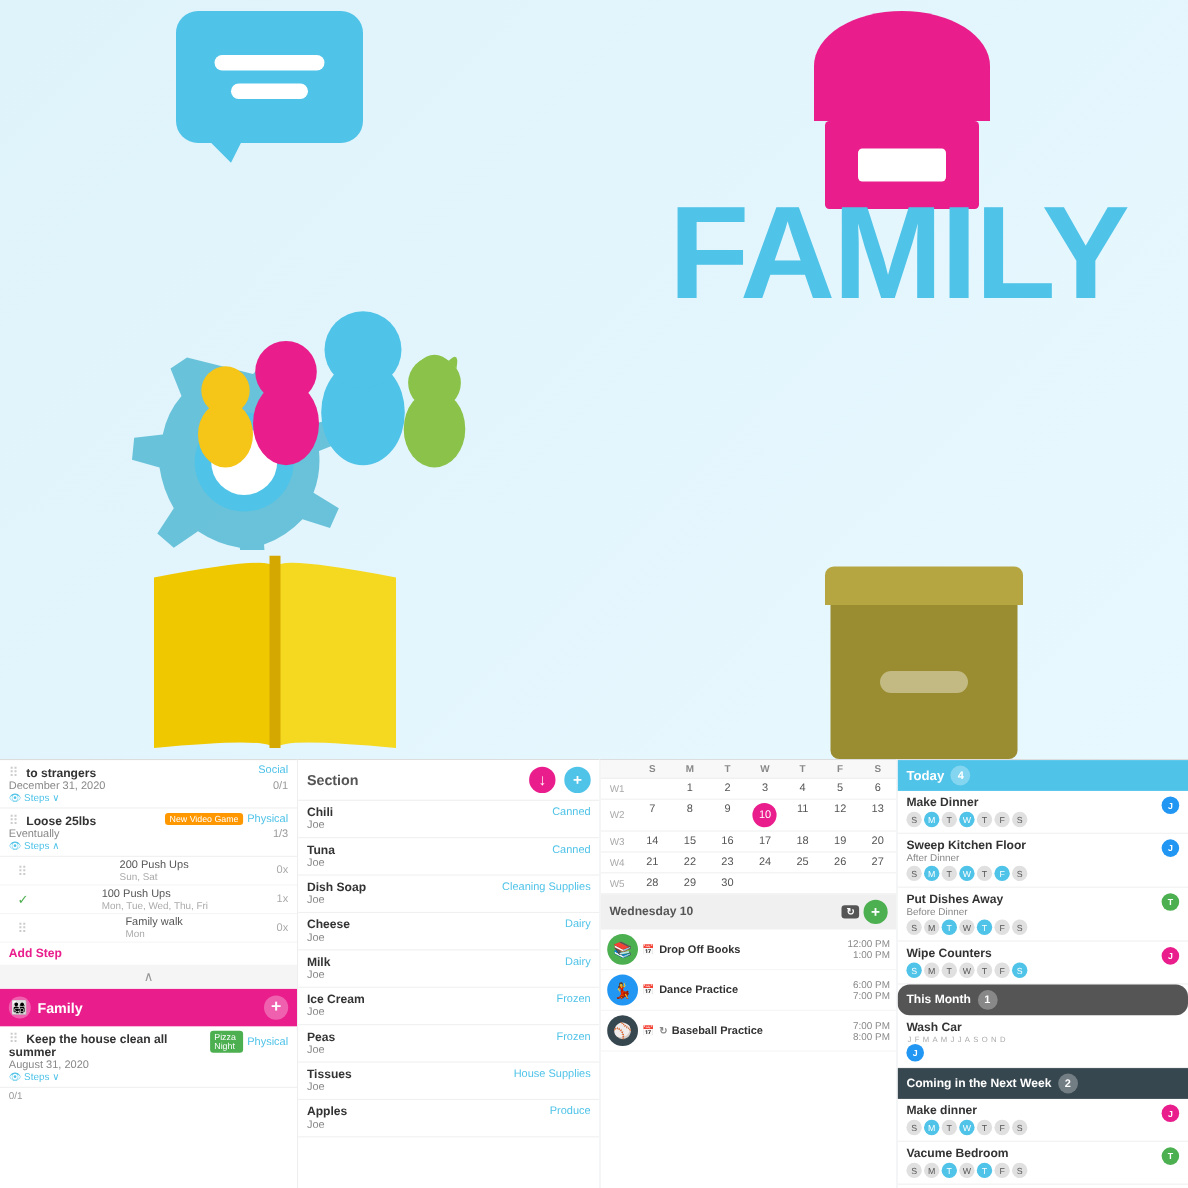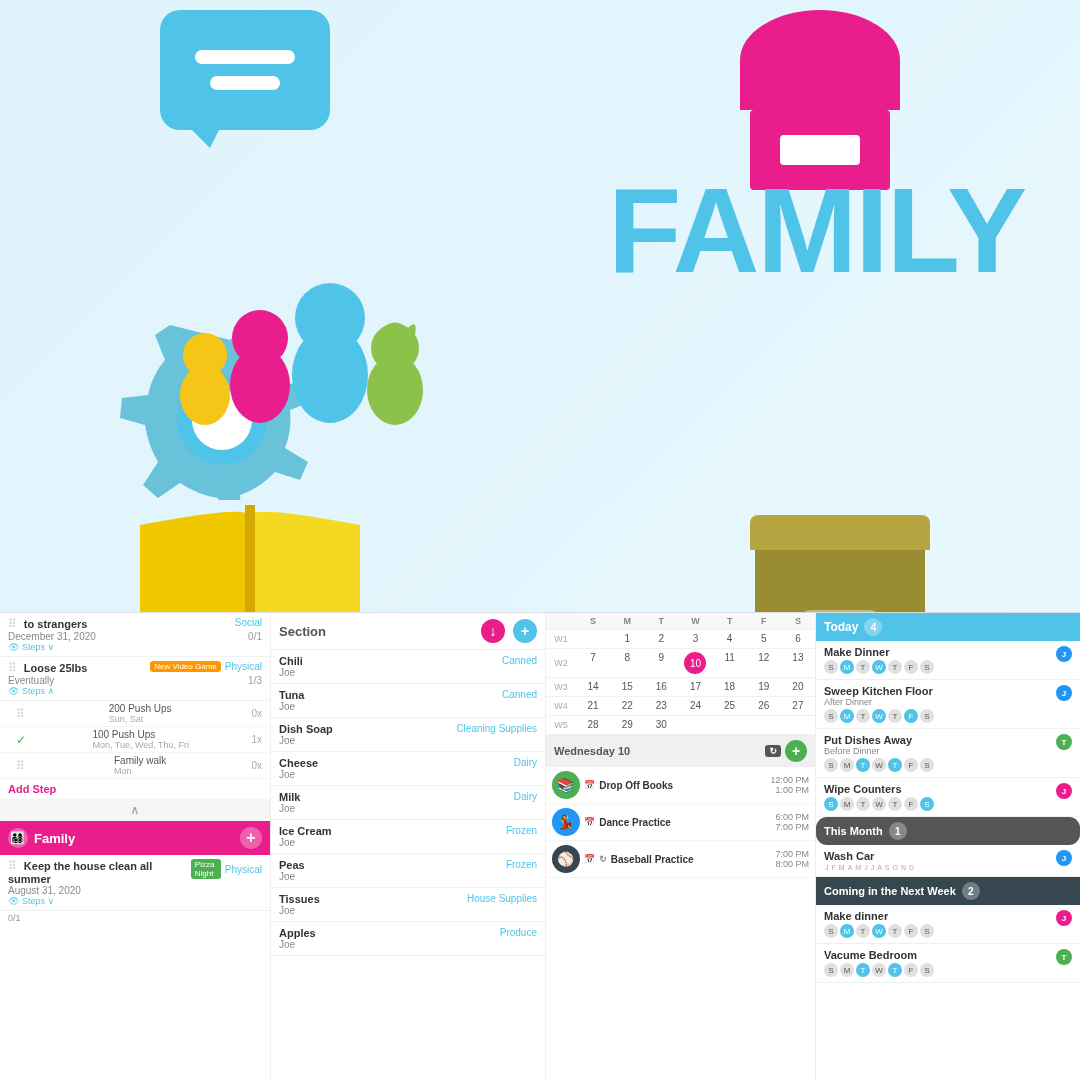--- a/index.html
+++ b/index.html
@@ -468,21 +468,21 @@
     <div class="archive-body">
       <div class="archive-handle"></div>
     </div>
   </div>
 
   <div class="family-title">
     <div class="family-word">FAMILY</div>
   </div>
 </div>
 
-<div class="bottom-content" style="position:absolute; bottom:0; left:0; right:0; height:468px;">
+<div class="bottom-content" style="position:absolute; bottom:0; left:0; right:0; height:390px;">
 
   <div class="goals-panel">
 
     <div class="goal-item">
       <div class="task-row">
         <div>
           <span class="drag-handle">⠿</span>
           <span class="goal-title">to strangers</span>
         </div>
         <span class="goal-type">Social</span>
@@ -855,21 +855,21 @@
     </div>
       </div>
 
     <div class="month-header">
       <span>This Month</span>
       <div class="count-badge">1</div>
     </div>
 
     <div id="month-tasks">
         <div class="task-item">
-      <div style="display:flex; justify-content:space-between; align-items:flex-start;">
+      <div style="display:flex; justify-content:space-between; align-items:flex-start;flex-direction:column;">
         <div>
           <div class="task-name">Wash Car</div>
           <div style="display:flex; gap:1px; margin-top:2px;">
                 <span style="font-size:7px; color:#aaa; margin:0 1px;">J</span>
                 <span style="font-size:7px; color:#aaa; margin:0 1px;">F</span>
                 <span style="font-size:7px; color:#aaa; margin:0 1px;">M</span>
                 <span style="font-size:7px; color:#aaa; margin:0 1px;">A</span>
                 <span style="font-size:7px; color:#aaa; margin:0 1px;">M</span>
                 <span style="font-size:7px; color:#aaa; margin:0 1px;">J</span>
                 <span style="font-size:7px; color:#aaa; margin:0 1px;">J</span>

